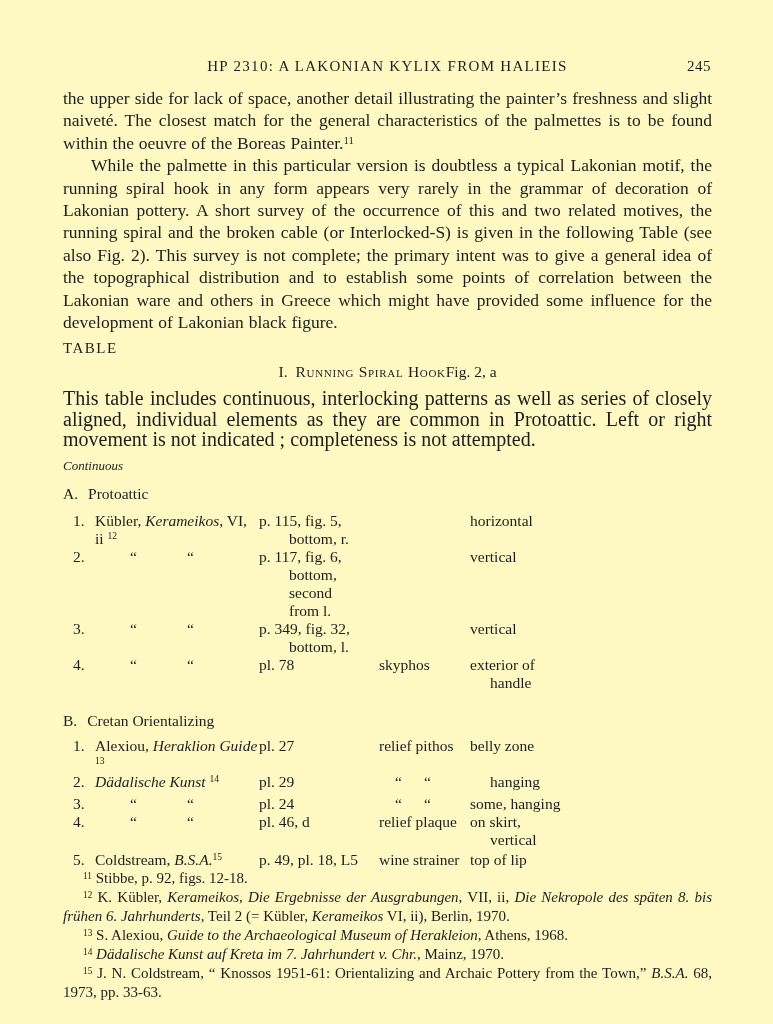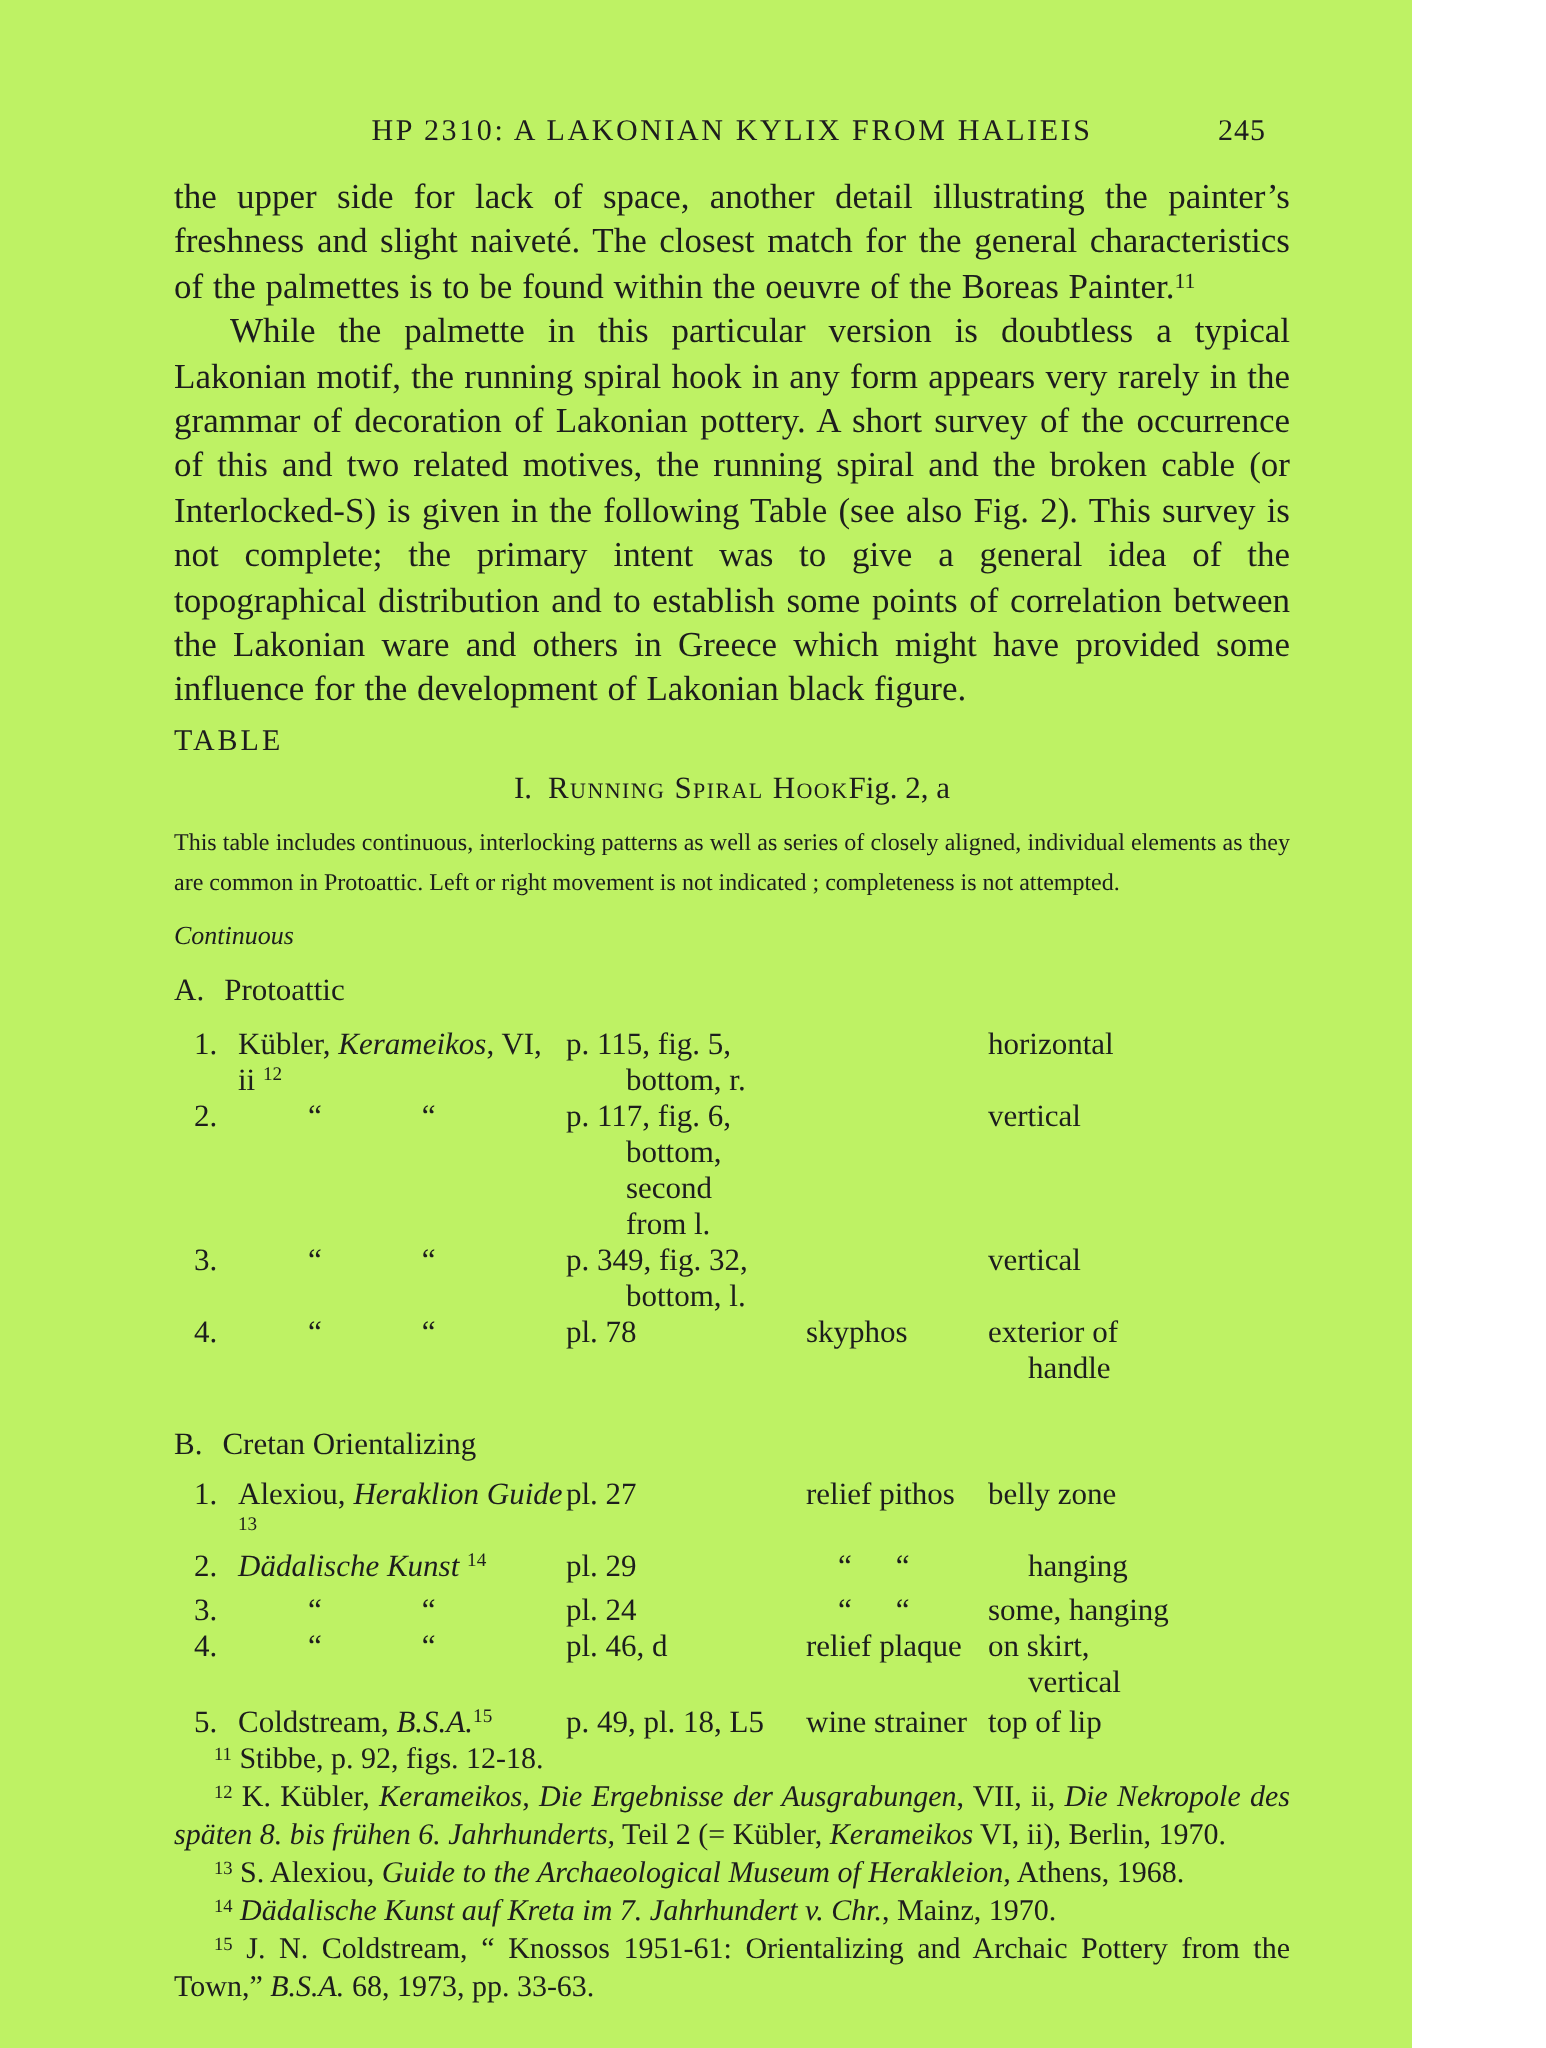--- a/index.html
+++ b/index.html
@@ -1,24 +1,24 @@
 <!DOCTYPE html>
 <html><head>
 <meta charset="utf-8">
 <style>
   * { box-sizing: border-box; }
   html, body { margin: 0; padding: 0; background: #ffffff; }
   .page {
     position: relative;
-    width: 706px;
+    width: 773px;
     height: 1024px;
-    background: #bef264;
+    background: #fef9c3;
     color: #1d1d1d;
     font-family: "Liberation Serif", "DejaVu Serif", serif;
-    padding: 58px 61px 0 87px;
+    padding: 58px 61px 0 63px;
     overflow: hidden;
   }
   .it { font-style: italic; }
   sup {
     font-size: 0.62em;
     line-height: 0;
     vertical-align: baseline;
     position: relative;
     top: -0.45em;
     letter-spacing: 0;
@@ -26,21 +26,21 @@
   
   .header {
     position: relative;
     text-align: center;
     font-size: 15px;
     line-height: 16px;
     letter-spacing: 1.3px;
     margin-bottom: 13px;
     white-space: nowrap;
   }
-  .pagenum { position: absolute; right: 12px; top: 0; letter-spacing: 0.5px; }
+  .pagenum { position: absolute; right: 1px; top: 0; letter-spacing: 0.5px; }
   
   p.body {
     margin: 0;
     font-size: 17.5px;
     line-height: 22.4px;
     text-align: justify;
     word-spacing: 0.5px;
   }
   .indent { text-indent: 28px; }
   
@@ -55,21 +55,21 @@
     margin-top: 6px;
     display: flex;
     justify-content: center;
     font-size: 15.5px;
     line-height: 18px;
   }
   .sec-num { margin-right: 8px; }
   .sc { font-variant: small-caps; letter-spacing: 0.7px; }
   .note {
     margin: 7px 0 0 0;
-    font-size: 12px;
+    font-size: 20px;
     line-height: 20.4px;
     text-align: justify;
   }
   .continuous {
     margin-top: 7px;
     font-style: italic;
     font-size: 13px;
     line-height: 18px;
   }
   .group-heading { font-size: 15.5px; line-height: 18px; }

